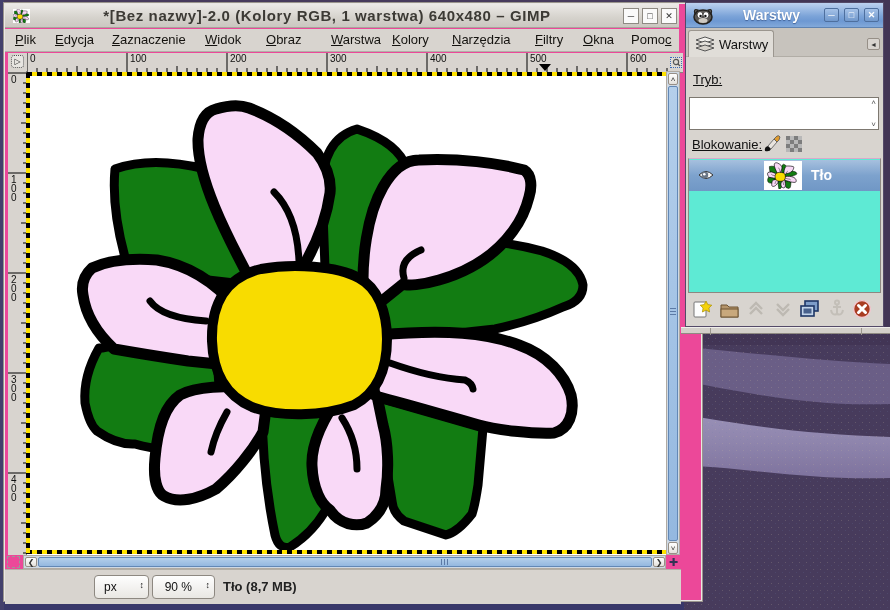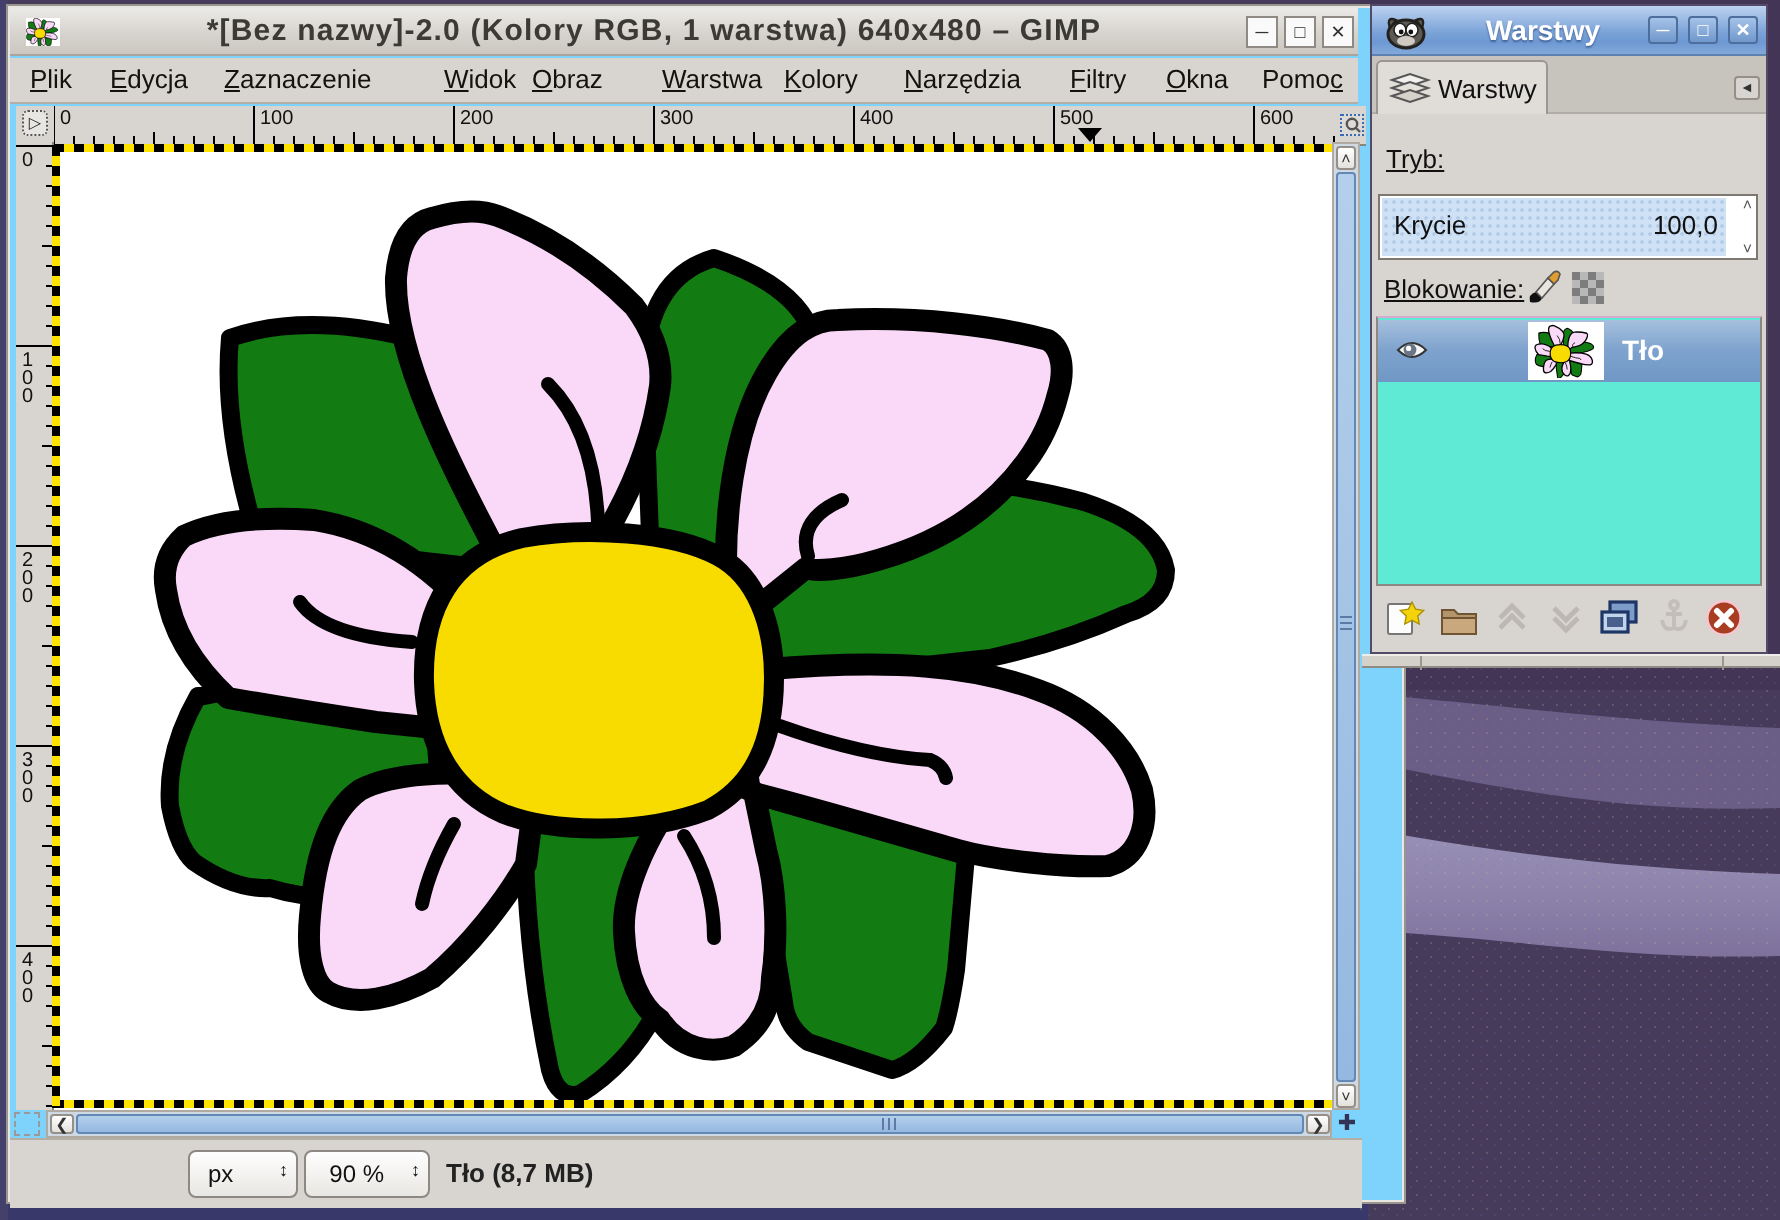--- a/index.html
+++ b/index.html
@@ -3,21 +3,21 @@
 <meta charset="utf-8">
 <style>
   * { margin:0; padding:0; box-sizing:border-box; }
   html,body { width:890px; height:610px; overflow:hidden; }
   body { font-family:"Liberation Sans", sans-serif; position:relative; background:#463a5a; }
   .abs { position:absolute; }
 
   
   #gimp {
     left:3px; top:2px; width:700px; height:600px;
-    background:#7dd3fc;
+    background:#ec4899;
     border:1px solid #9a958d;
     box-shadow:inset 0 0 0 1px #e9e7e3;
   }
   #titlebar {
     left:1px; top:1px; width:674px; height:24px;
     background:linear-gradient(#eceae7, #d5d2cc 60%, #cbc7c1);
     border-bottom:1px solid #a9a49c;
   }
   #title-text {
     width:100%; text-align:center; font-size:15px; font-weight:bold;
@@ -125,21 +125,21 @@
         <path d="M123,228 Q135,245 179,248" fill="none" stroke="#000" stroke-width="7" stroke-linecap="round"></path>
       </svg>
     <div class="winbtn abs" style="left:618px">─</div>
     <div class="winbtn abs" style="left:637px">□</div>
     <div class="winbtn abs" style="left:656px">✕</div>
   </div>
   <div id="menubar" class="abs">
     <span style="left:10px"><u>P</u>lik</span>
     <span style="left:50px"><u>E</u>dycja</span>
     <span style="left:107px"><u>Z</u>aznaczenie</span>
-    <span style="left:217px"><u>W</u>idok</span>
+    <span style="left:200px"><u>W</u>idok</span>
     <span style="left:261px"><u>O</u>braz</span>
     <span style="left:326px"><u>W</u>arstwa</span>
     <span style="left:387px"><u>K</u>olory</span>
     <span style="left:447px"><u>N</u>arzędzia</span>
     <span style="left:530px"><u>F</u>iltry</span>
     <span style="left:578px"><u>O</u>kna</span>
     <span style="left:626px">Pomo<u>c</u></span>
   </div>
 
   <div id="corner" class="abs">
@@ -371,24 +371,20 @@
           <use href="#layersicon"></use>
         </svg>
       <span class="txt">Warstwy</span>
     </div>
     <div class="abs" style="left:181px;top:10px;width:13px;height:12px;background:#d8d4cf;border:1px solid #968f87;border-radius:2px;font-size:7px;line-height:11px;text-align:center;color:#333">◄</div>
   </div>
 
   <div class="lbl abs" style="left:7px;top:69px">Tryb:</div>
 
   <div class="abs" style="left:3px;top:94px;width:190px;height:33px;border:1px solid #7d7870;background:#fff">
-    <div class="abs" style="left:1px;top:1px;width:172px;height:29px;background:#cfe1f4;background-image:radial-gradient(#b5cde9 0.8px, transparent 0.9px);background-size:4px 4px">
-      <span style="position:absolute;left:6px;top:6px;font-size:13px;color:#111">Krycie</span>
-      <span style="position:absolute;right:4px;top:6px;font-size:13px;color:#111">100,0</span>
-    </div>
     <span style="position:absolute;right:2px;top:0px;font-size:8px;color:#555">˄</span>
     <span style="position:absolute;right:2px;bottom:0px;font-size:8px;color:#555">˅</span>
   </div>
 
   <div class="lbl abs" style="left:6px;top:134px">Blokowanie:</div>
   <svg class="abs" style="left:76px;top:131px" width="20" height="20" viewBox="0 0 20 20">
       <use href="#brushicon"></use>
     </svg>
   <svg class="abs" style="left:98px;top:131px" width="20" height="20" viewBox="0 0 20 20">
       <use href="#checkericon"></use>

